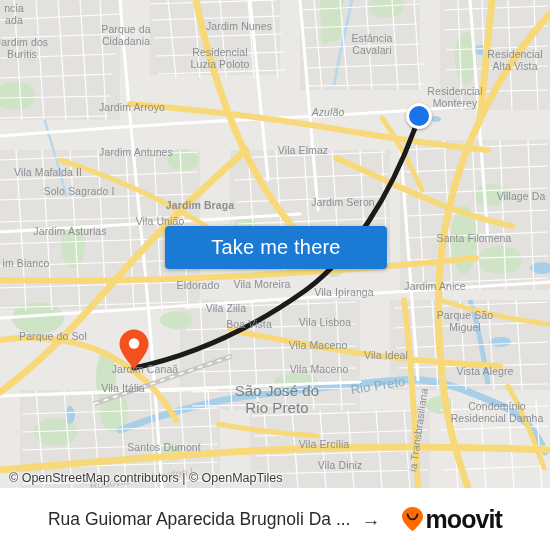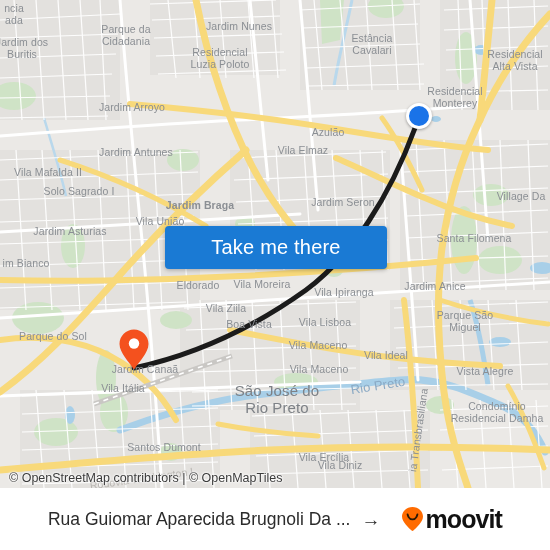--- a/index.html
+++ b/index.html
@@ -324,21 +324,21 @@
 Cidadania</div>
         <div class="map-label" style="left: 239px; top: 26px;">Jardim Nunes</div>
         <div class="map-label" style="left: 220px; top: 58px;">Residencial
 Luzia Poloto</div>
         <div class="map-label" style="left: 372px; top: 44px;">Estância
 Cavalari</div>
         <div class="map-label" style="left: 515px; top: 60px;">Residencial
 Alta Vista</div>
         <div class="map-label" style="left: 455px; top: 97px;">Residencial
 Monterey</div>
-        <div class="map-label" style="left: 328px; top: 132px;">Azulão</div>
+        <div class="map-label" style="left: 328px; top: 112px; font-style: italic;">Azulão</div>
         <div class="map-label" style="left: 303px; top: 150px;">Vila Elmaz</div>
         <div class="map-label" style="left: 132px; top: 107px;">Jardim Arroyo</div>
         <div class="map-label" style="left: 136px; top: 152px;">Jardim Antunes</div>
         <div class="map-label" style="left: 48px; top: 172px;">Vila Mafalda II</div>
         <div class="map-label" style="left: 79px; top: 191px;">Solo Sagrado I</div>
         <div class="map-label" style="left: 200px; top: 205px; font-weight: bold;">Jardim Braga</div>
         <div class="map-label" style="left: 160px; top: 221px;">Vila União</div>
         <div class="map-label" style="left: 70px; top: 231px;">Jardim Asturias</div>
         <div class="map-label" style="left: 26px; top: 263px;">im Bianco</div>
         <div class="map-label" style="left: 343px; top: 202px;">Jardim Seron</div>
@@ -356,21 +356,21 @@
         <div class="map-label" style="left: 465px; top: 321px;">Parque São
 Miguel</div>
         <div class="map-label" style="left: 485px; top: 371px;">Vista Alegre</div>
         <div class="map-label" style="left: 490px; top: 412px; margin-left: 7px;">Condomínio
 Residencial Damha</div>
         <div class="map-label" style="left: 249px; top: 324px;">Boa Vista</div>
         <div class="map-label" style="left: 53px; top: 336px;">Parque do Sol</div>
         <div class="map-label" style="left: 145px; top: 369px;">Jardim Canaã</div>
         <div class="map-label" style="left: 123px; top: 388px;">Vila Itália</div>
         <div class="map-label" style="left: 164px; top: 447px;">Santos Dumont</div>
-        <div class="map-label" style="left: 324px; top: 444px; margin-top: 13px;">Vila Ercília</div>
+        <div class="map-label" style="left: 324px; top: 444px;">Vila Ercília</div>
         <div class="map-label" style="left: 340px; top: 465px;">Vila Diniz</div>
         <div class="map-label big" style="left: 277px; top: 399px;">São José do
 Rio Preto</div>
         <div class="map-label water" style="left: 378px; top: 386px; transform: translate(-50%, -50%) rotate(-9deg); font-size: 13px;">Rio Preto</div>
         <div class="map-label" style="left: 418px; top: 430px; transform: translate(-50%, -50%) rotate(-82deg);">ia Transbrasiliana</div>
         <div class="map-label" style="left: 143px; top: 478px; transform: translate(-50%, -50%) rotate(-8deg); color: rgb(184, 181, 177);">Rodovia Washington L</div>
       </div>
 
     <div id="dest-marker" style="left: 406px; top: 103px; background: rgb(26, 115, 232);"></div>
 

